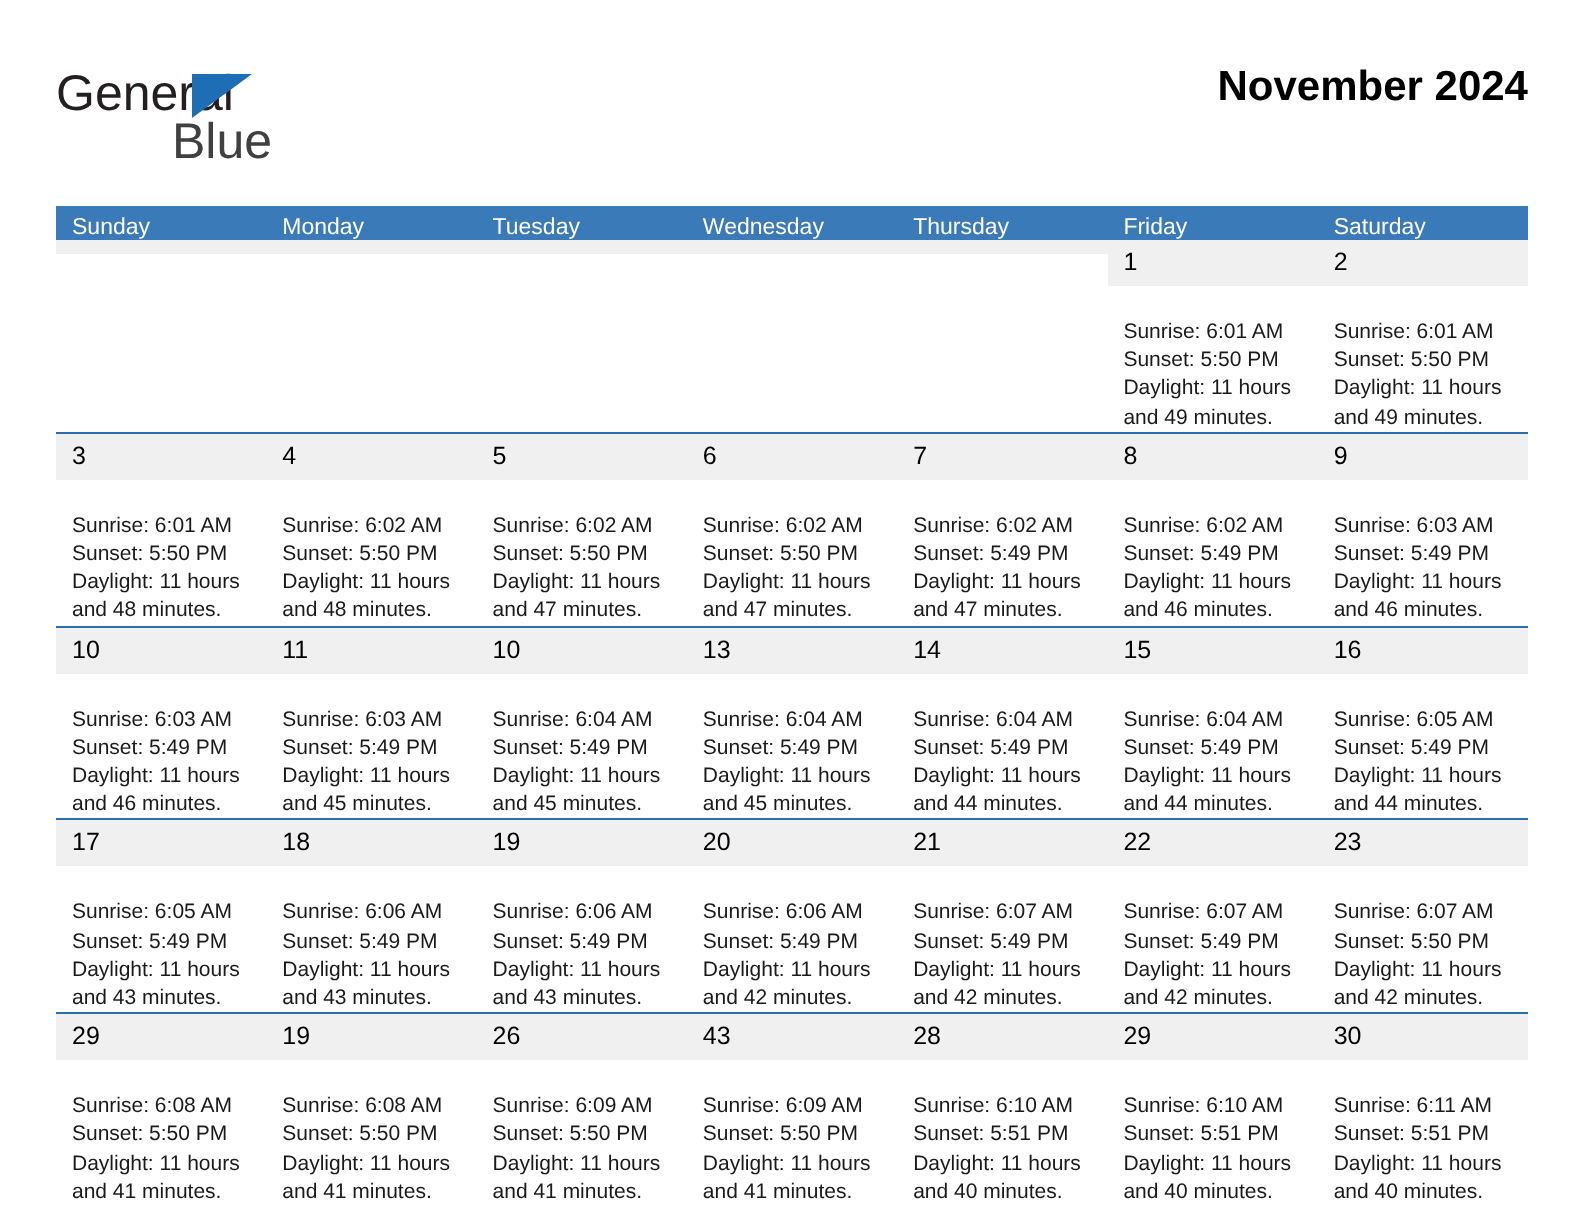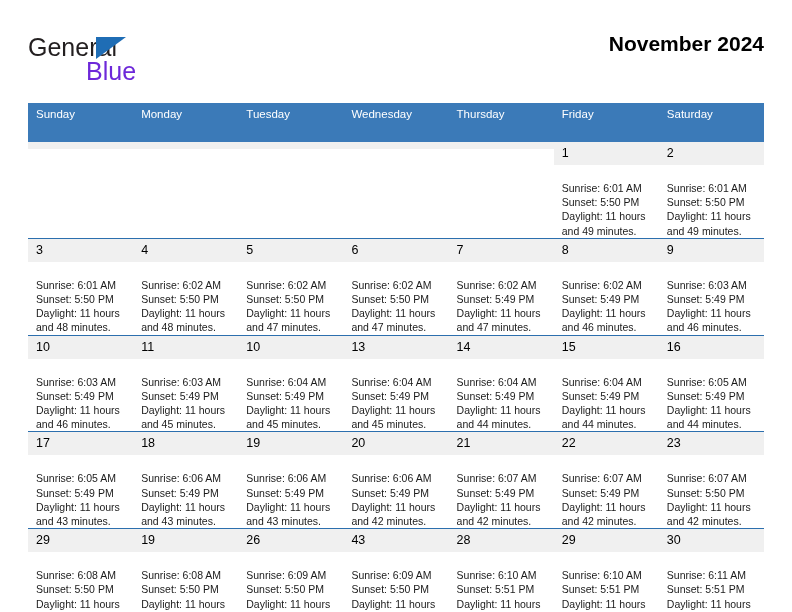--- a/index.html
+++ b/index.html
@@ -54,21 +54,21 @@
     height: 0;
     border-left: 30px solid #1f6db5;
     border-bottom: 22px solid transparent;
   }
   .logo-blue {
     position: absolute;
     left: 58px;
     top: 24px;
     font-size: 25px;
     line-height: 26px;
-    color: #6d28d9;
+    color: #404040;
     font-family: "Liberation Sans", sans-serif;
   }
 
   .title-block {
     position: absolute;
     right: 0;
     top: 0;
     text-align: right;
   }
   .cal-title {
@@ -97,21 +97,21 @@
     table-layout: fixed;
   }
   .calendar col { width: 105.14px; }
 
   .calendar thead th {
     background: #3b7ab8;
     color: #ffffff;
     font-size: 11.5px;
     font-weight: normal;
     text-align: left;
-    padding: 5px 0 22px 8px;
+    padding: 5px 0 0 8px;
     height: 12px;
     border: none;
   }
 
   .calendar tbody td {
     vertical-align: top;
     padding: 0;
     border: none;
     border-top: 1.5px solid #2c6fae;
     height: 90px;

